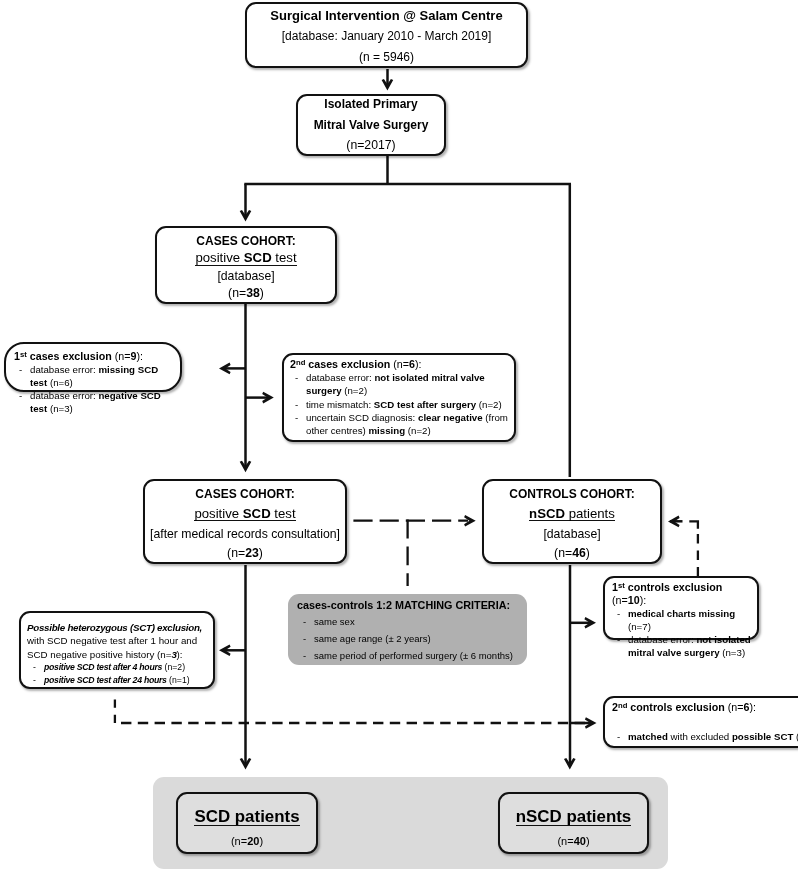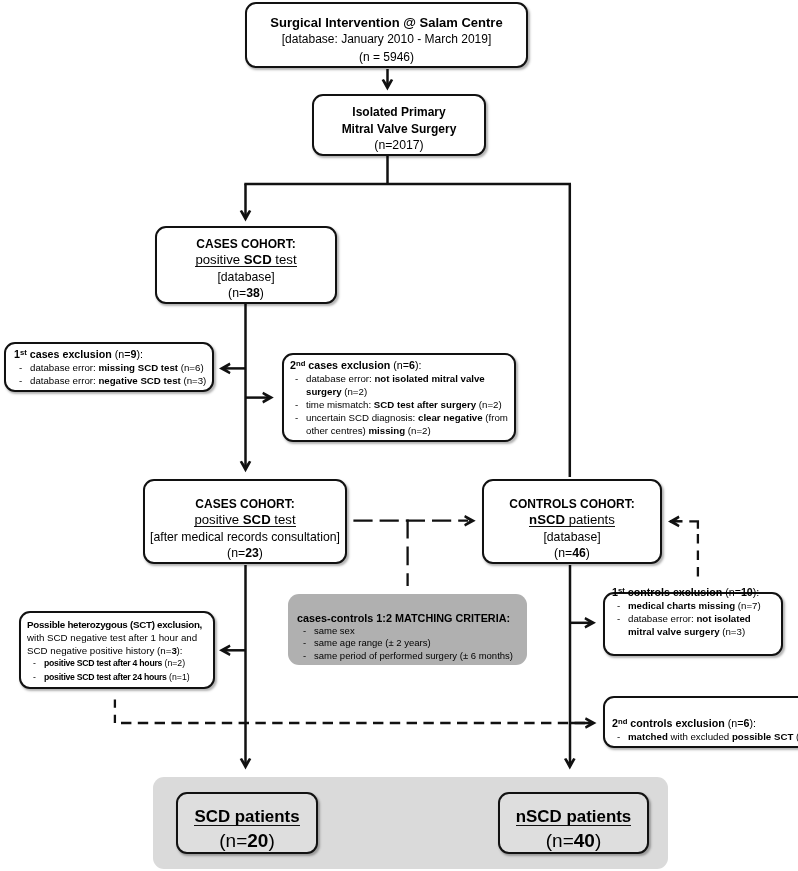--- a/index.html
+++ b/index.html
@@ -5,21 +5,21 @@
 <style>
   html,body{margin:0;padding:0;}
   body{width:798px;height:871px;background:#fff;
        font-family:"Liberation Sans",sans-serif;color:#000;
        -webkit-font-smoothing:antialiased;}
   #stage{position:relative;width:798px;height:871px;overflow:hidden;}
   svg.edges{position:absolute;left:0;top:0;width:798px;height:871px;}
   .box{position:absolute;box-sizing:border-box;background:#fff;
        border:2.2px solid #111;border-radius:11px;
        box-shadow:1.5px 2px 2.2px rgba(0,0,0,.30);
-       display:flex;flex-direction:column;justify-content:flex-end;}
+       display:flex;flex-direction:column;justify-content:space-between;}
   .ctr{text-align:center;}
   .lft{text-align:left;}
   .gray{background:#b0b0b0;border:none;box-shadow:none;}
   .panel{background:#dadada;border:none;box-shadow:none;border-radius:11px;}
   b{font-weight:bold;}
   u{text-decoration:none;border-bottom:1.3px solid #111;display:inline-block;line-height:1.0;}
   .t13{font-size:12px;line-height:17.5px;}
   .t13b{font-size:13px;line-height:17.5px;font-weight:bold;}
   .t12{font-size:12.25px;line-height:16.6px;}
   .t12b{font-size:12px;line-height:16.6px;font-weight:bold;}
@@ -30,25 +30,25 @@
   .sm sup{font-size:7.7px;vertical-align:0.36em;line-height:0;}
   .li{display:flex;}
   .li .dash{width:11px;flex:none;}
   .li .txt{flex:1;}
   .sm .li{margin-left:5px;}
   .mc{font-size:9.5px;}
   .mc .hd{font-size:10.82px;}
   .mc .li{margin-left:6px;}
   .mc .dash{width:11px;}
   .t13bu{font-size:16.9px;line-height:24.2px;font-weight:bold;}
-  .t15{font-size:19px;line-height:24.2px;}
+  .t15{font-size:11px;line-height:24.2px;}
   .sct{font-size:9.75px;line-height:13.3px;white-space:nowrap;}
   .sct .dash{width:11px;}
   .sct .li{margin-left:6px;font-size:8.7px;}
-  .sct b{letter-spacing:-0.27px;}
+  .sct b{letter-spacing:-0.27px;font-style:italic;}
 </style>
 </head>
 <body>
 
 <div id="stage">
 
   <svg class="edges" viewBox="0 0 798 871">
     <g stroke="#111" stroke-width="2.5" fill="none">
 
       <path d="M387.5,69 L387.5,87"></path>
@@ -124,21 +124,21 @@
   </svg>
 
   <div class="box panel" style="left:153px;top:777px;width:515px;height:92px;"></div>
 
   <div class="box ctr" style="left:245px;top:2px;width:283px;height:66px;padding-top:3px;">
     <div class="t13b">Surgical Intervention @ Salam Centre</div>
     <div class="t13">[database: January 2010 - March 2019]</div>
     <div class="t13">(n = 5946)</div>
   </div>
 
-  <div class="box ctr" style="left:312px;top:94px;width:174px;height:62px;">
+  <div class="box ctr" style="left:296px;top:94px;width:150px;height:62px;">
     <div class="t12b">Isolated Primary</div>
     <div class="t12b">Mitral Valve Surgery</div>
     <div class="t12">(n=2017)</div>
   </div>
 
   <div class="box ctr" style="left:155px;top:226px;width:182px;height:78px;padding-top:5px;">
     <div class="t12b">CASES COHORT:</div>
     <div class="t132"><u><span>positive </span><b>SCD</b><span> test</span></u></div>
     <div class="t12">[database]</div>
     <div class="t12"><span>(n=</span><b>38</b><span>)</span></div>
@@ -151,21 +151,21 @@
     <div class="t12"><span>(n=</span><b>23</b><span>)</span></div>
   </div>
 
   <div class="box ctr" style="left:482px;top:479px;width:180px;height:85px;padding-top:5px;">
     <div class="t12b">CONTROLS COHORT:</div>
     <div class="t132"><u><b>nSCD</b><span> patients</span></u></div>
     <div class="t12">[database]</div>
     <div class="t12"><span>(n=</span><b>46</b><span>)</span></div>
   </div>
 
-  <div class="box lft sm" style="left:4px;top:342px;width:210px;height:50px;padding:6px 4px 3px 8px;">
+  <div class="box lft sm" style="left:4px;top:342px;width:178px;height:50px;padding:6px 4px 3px 8px;border-radius:20px;">
     <div class="hd"><b><span>1</span><sup>st</sup><span> cases exclusion</span></b><span> (n=</span><b>9</b><span>):</span></div>
     <div class="li">
         <span class="dash">-</span>
         <span class="txt"><span>database error: </span><b>missing SCD test</b><span> (n=6)</span></span>
       </div>
     <div class="li">
         <span class="dash">-</span>
         <span class="txt"><span>database error: </span><b>negative SCD test</b><span> (n=3)</span></span>
       </div>
   </div>
@@ -179,21 +179,21 @@
     <div class="li">
         <span class="dash">-</span>
         <span class="txt"><span>time mismatch: </span><b>SCD test after surgery</b><span> (n=2)</span></span>
       </div>
     <div class="li">
         <span class="dash">-</span>
         <span class="txt"><span>uncertain SCD diagnosis: </span><b>clear negative</b><span> (from other centres) </span><b>missing</b><span> (n=2)</span></span>
       </div>
   </div>
 
-  <div class="box lft sm" style="left:603px;top:592px;width:180px;height:63.5px;padding:3px 5px 15px 7px;">
+  <div class="box lft sm" style="left:603px;top:576px;width:156px;height:63.5px;padding:3px 5px 15px 7px;">
     <div class="hd"><b><span>1</span><sup>st</sup><span> controls exclusion</span></b><span> (n=</span><b>10</b><span>):</span></div>
     <div class="li">
         <span class="dash">-</span>
         <span class="txt"><b>medical charts missing</b><span> (n=7)</span></span>
       </div>
     <div class="li">
         <span class="dash">-</span>
         <span class="txt"><span>database error: </span><b>not isolated mitral valve surgery</b><span> (n=3)</span></span>
       </div>
   </div>

